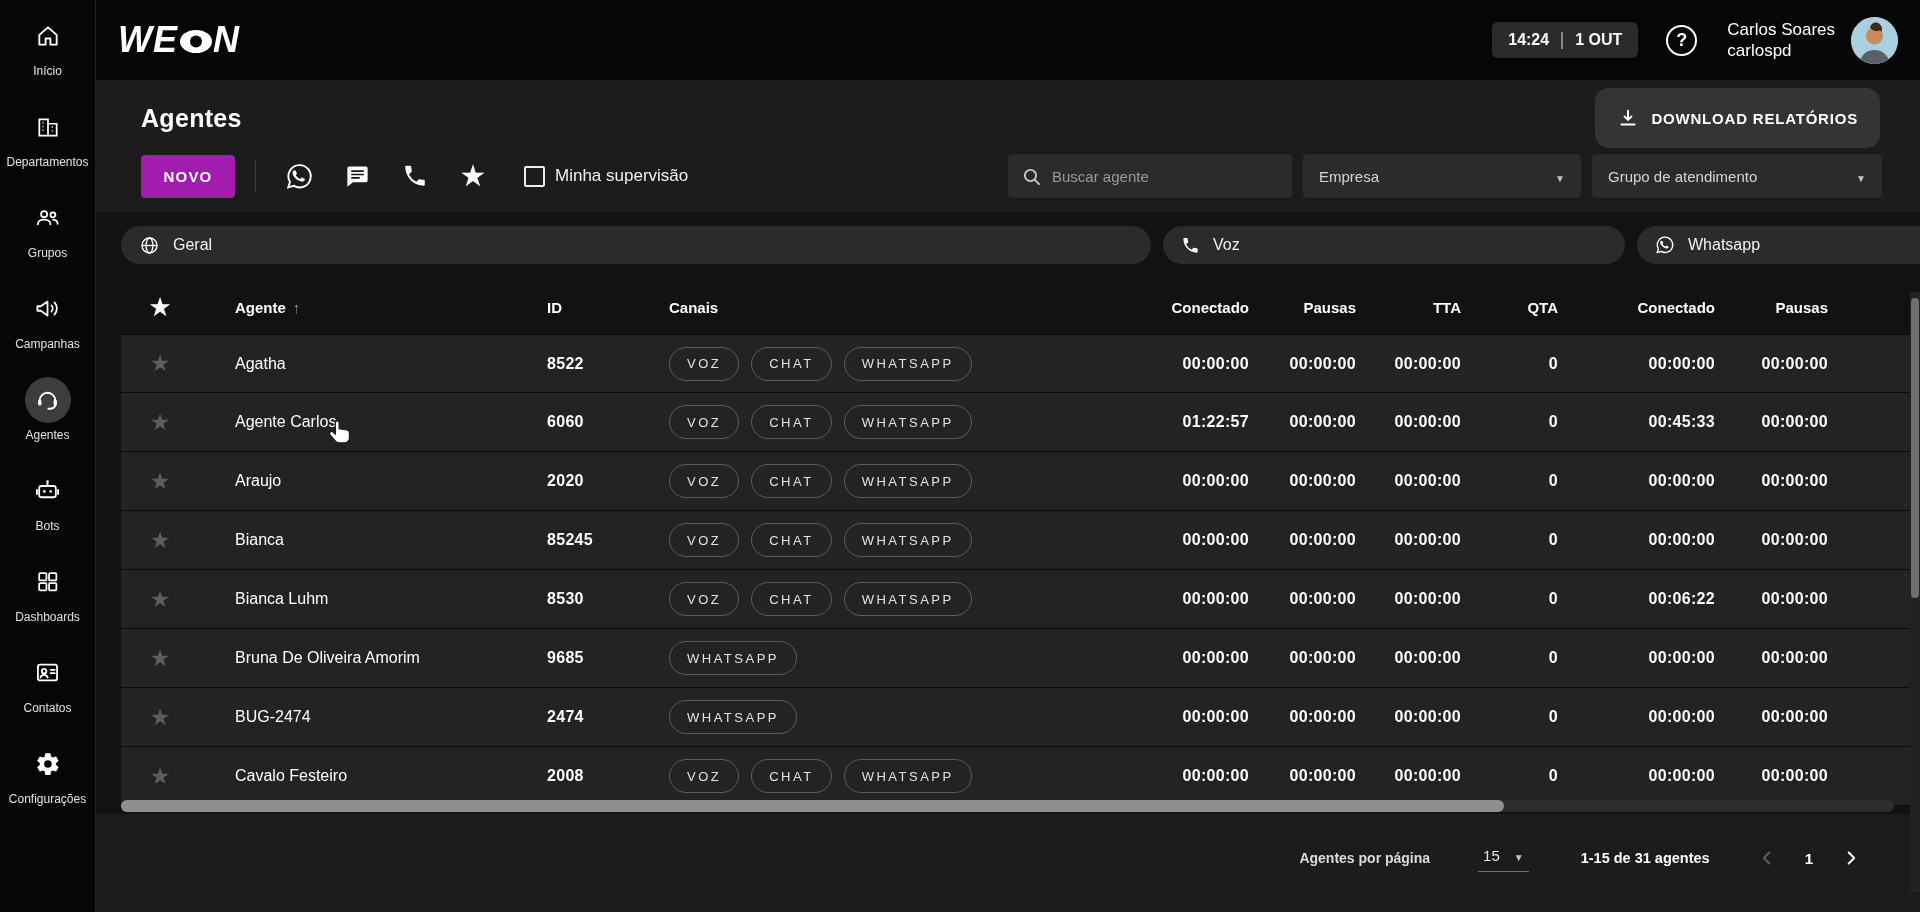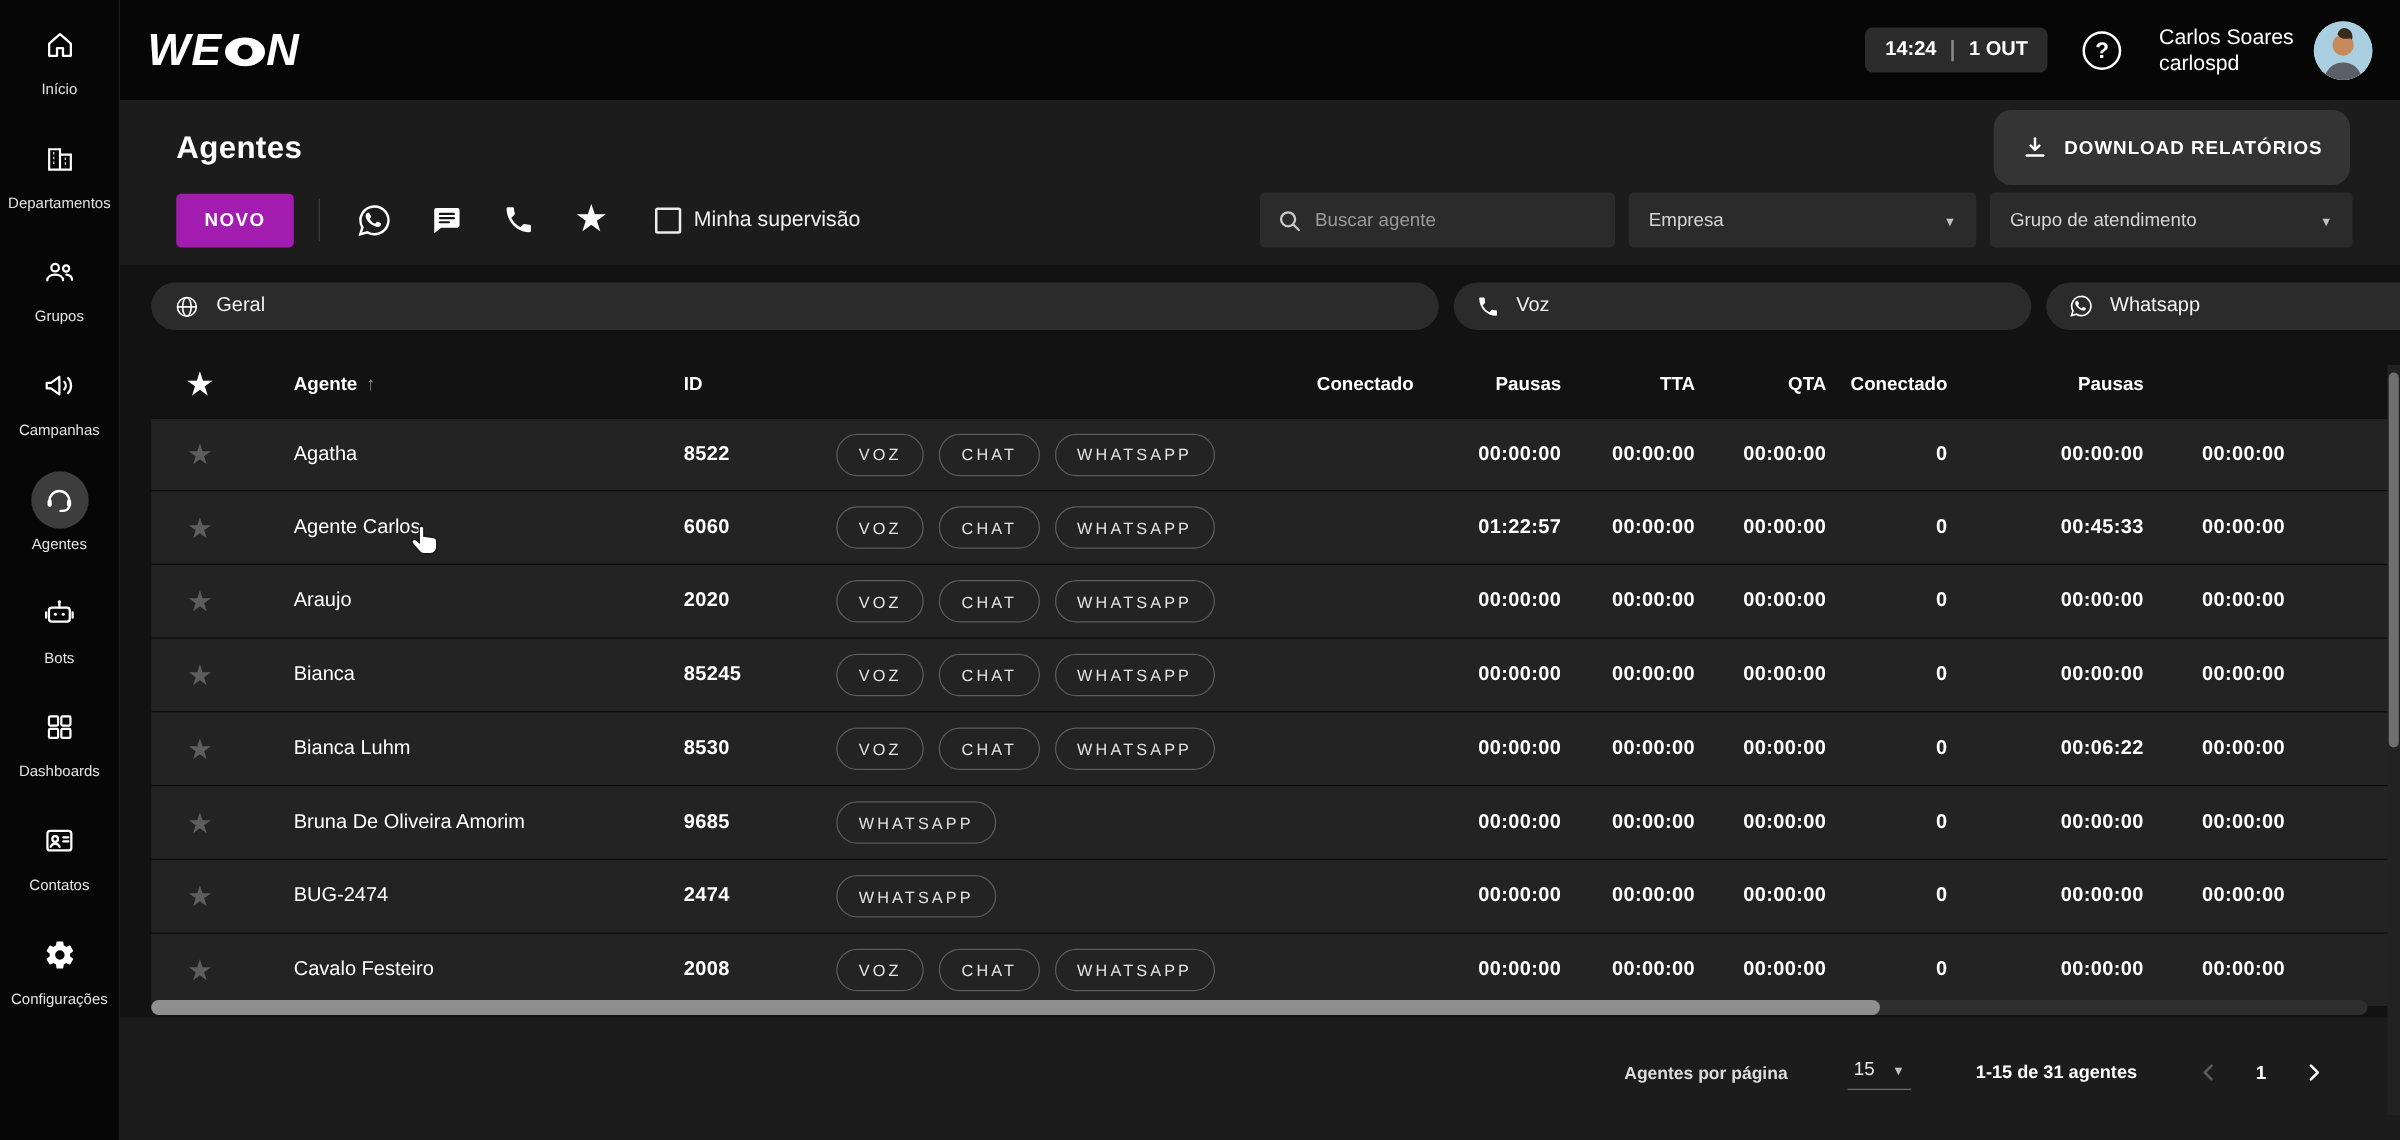--- a/index.html
+++ b/index.html
@@ -328,20 +328,21 @@
               </svg>
           </span>
           <span>Whatsapp</span>
         </div>
       </div>
 
       <div class="grid thead">
         <div class="star-head"></div>
         <div class="cell-pad"><span>Agente</span><span class="sort-arrow"></span></div>
         <div class="cell-pad">ID</div>
+        <div class="cell-pad">Canais</div>
         <div class="num">Conectado</div>
         <div class="num">Pausas</div>
         <div class="num">TTA</div>
         <div class="num">QTA</div>
         <div class="num">Conectado</div>
         <div class="num">Pausas</div>
         <div></div>
       </div>
 
       <div>

